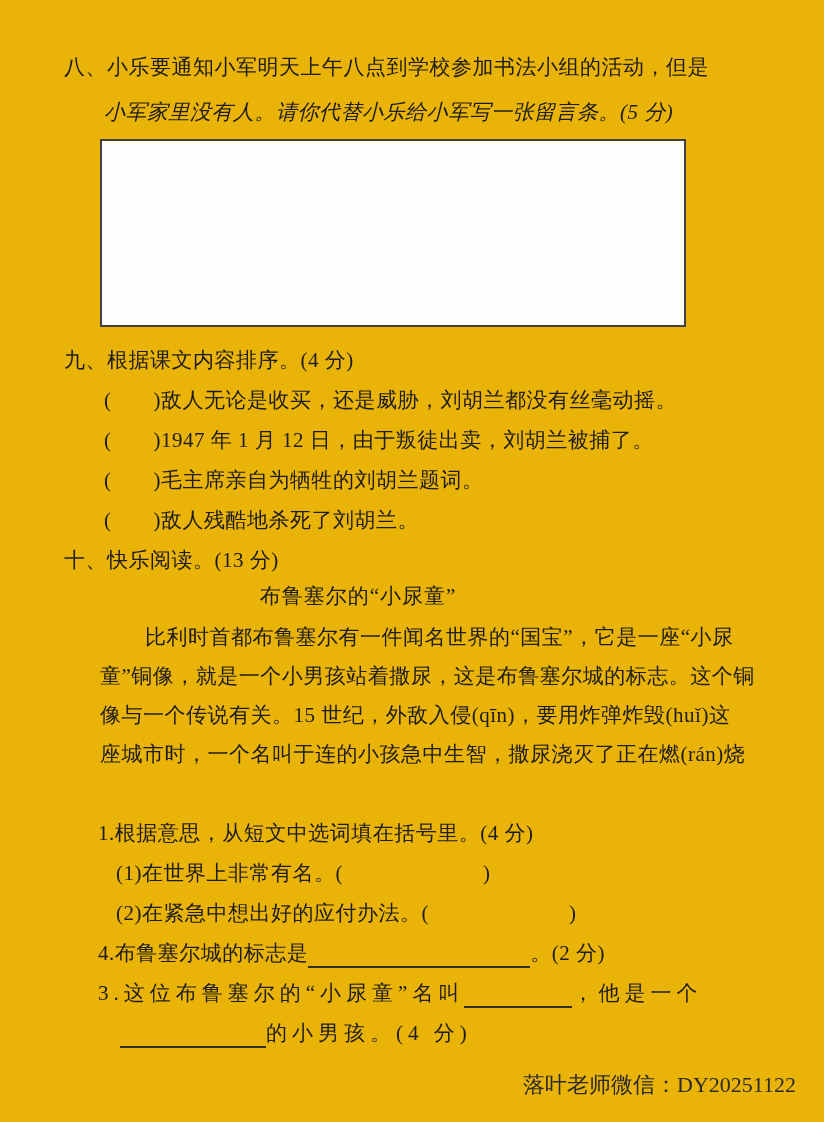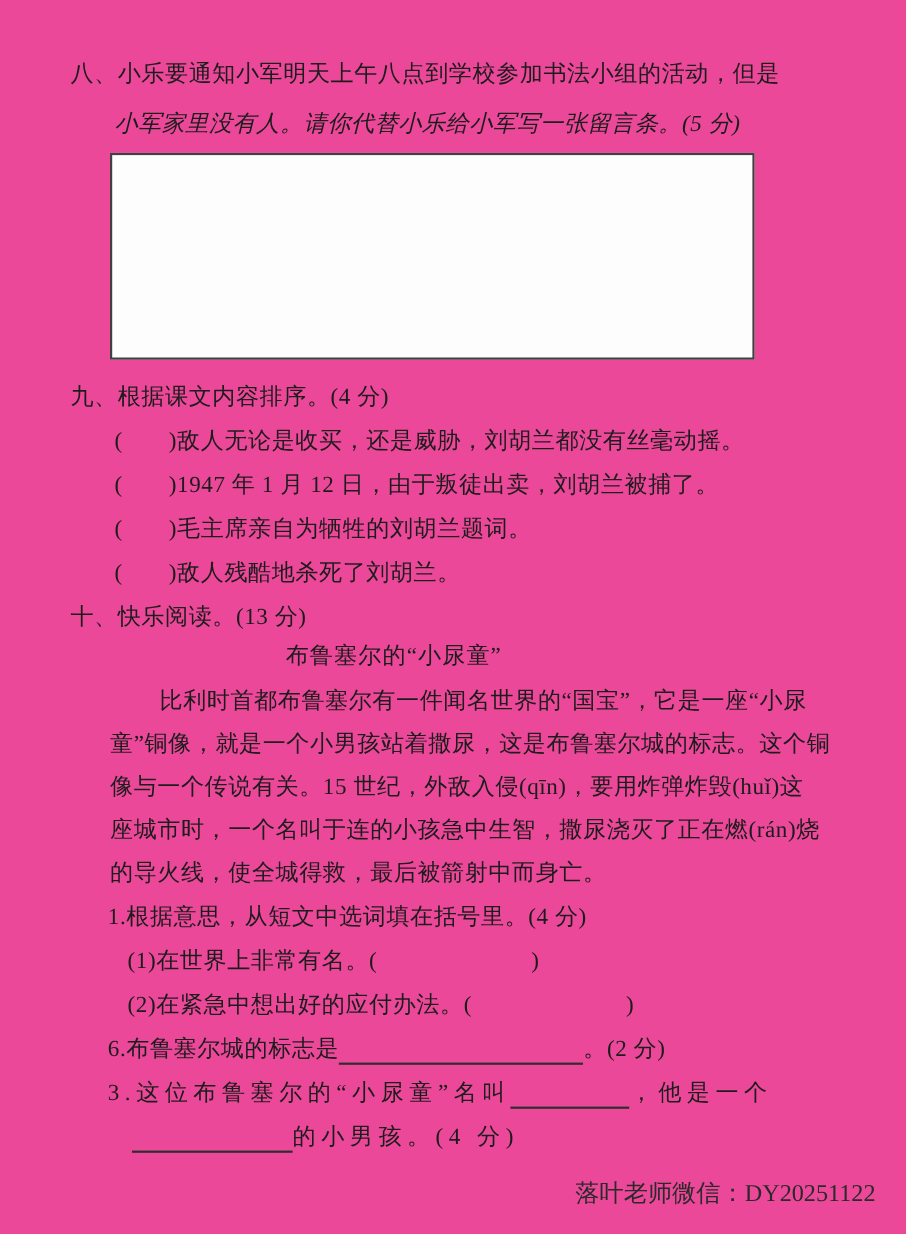--- a/index.html
+++ b/index.html
@@ -1,20 +1,20 @@
 <!DOCTYPE html>
 <html><head>
 <meta charset="utf-8">
 <style>
   html, body { margin: 0; padding: 0; background: #ffffff; }
   .page {
     position: relative;
     width: 824px;
     height: 1122px;
-    background: #ec4899;
+    background: #eab308;
     font-family: "Liberation Serif", "DejaVu Serif", serif;
     color: #1c1c1c;
     font-size: 21px;
     overflow: hidden;
   }
   .line {
     position: absolute;
     white-space: nowrap;
     letter-spacing: 0.5px;
     line-height: 30px;
@@ -82,33 +82,32 @@
   </div>
 
   <div class="line" style="left:64px; top:545px;">十、快乐阅读。(13 分)</div>
 
   <div class="passage-title-row" style="top:582px;">布鲁塞尔的“小尿童”</div>
 
   <div class="line" style="left:145px; top:622px;">比利时首都布鲁塞尔有一件闻名世界的“国宝”，它是一座“小尿</div>
   <div class="line" style="left:100px; top:661px;">童”铜像，就是一个小男孩站着撒尿，这是布鲁塞尔城的标志。这个铜</div>
   <div class="line" style="left:100px; top:700px;">像与一个传说有关。15 世纪，外敌入侵(qīn)，要用炸弹炸毁(huǐ)这</div>
   <div class="line" style="left:100px; top:739px;">座城市时，一个名叫于连的小孩急中生智，撒尿浇灭了正在燃(rán)烧</div>
-  <div class="line" style="left:100px; top:778px;">的导火线，使全城得救，最后被箭射中而身亡。</div>
 
   <div class="line" style="left:98px; top:818px;">1.根据意思，从短文中选词填在括号里。(4 分)</div>
 
   <div class="line" style="left:116px; top:858px;">
     <span>(1)在世界上非常有名。</span><span><span>(</span><span class="paren-gap-wide"></span><span>)</span></span>
   </div>
   <div class="line" style="left:116px; top:898px;">
     <span>(2)在紧急中想出好的应付办法。</span><span><span>(</span><span class="paren-gap-wide"></span><span>)</span></span>
   </div>
 
   <div class="line" style="left:98px; top:938px;">
-    <span>6.布鲁塞尔城的标志是</span><span class="blank blank-q2"></span><span>。(2 分)</span>
+    <span>4.布鲁塞尔城的标志是</span><span class="blank blank-q2"></span><span>。(2 分)</span>
   </div>
 
   <div class="line spaced" style="left:98px; top:978px;">
     <span>3.这位布鲁塞尔的“小尿童”名叫</span><span class="blank blank-q3a"></span><span>，他是一个</span>
   </div>
   <div class="line spaced" style="left:120px; top:1018px;">
     <span class="blank blank-q3b"></span><span>的小男孩。(4 分)</span>
   </div>
 
   <div class="footer-note">落叶老师微信：DY20251122</div>

